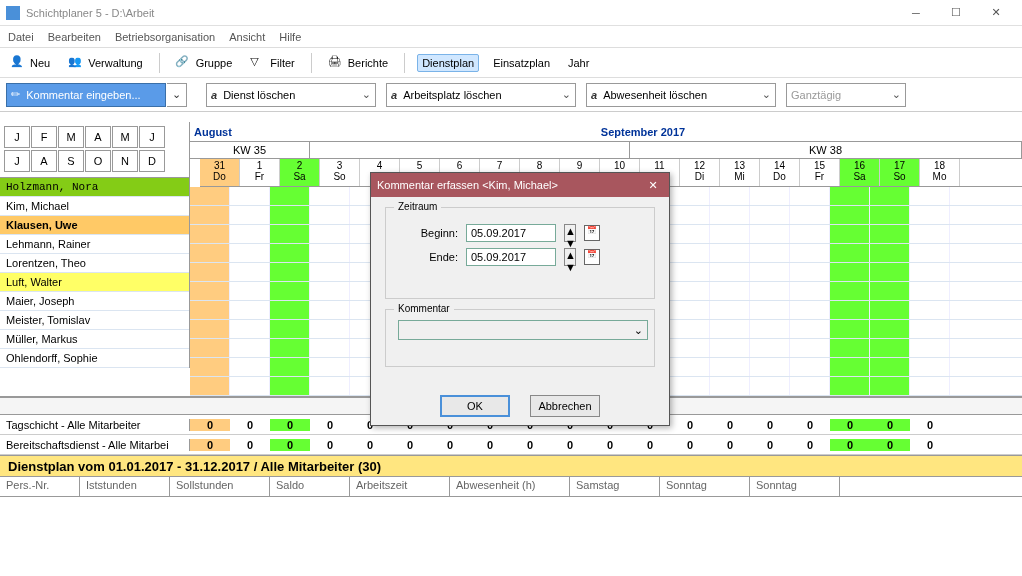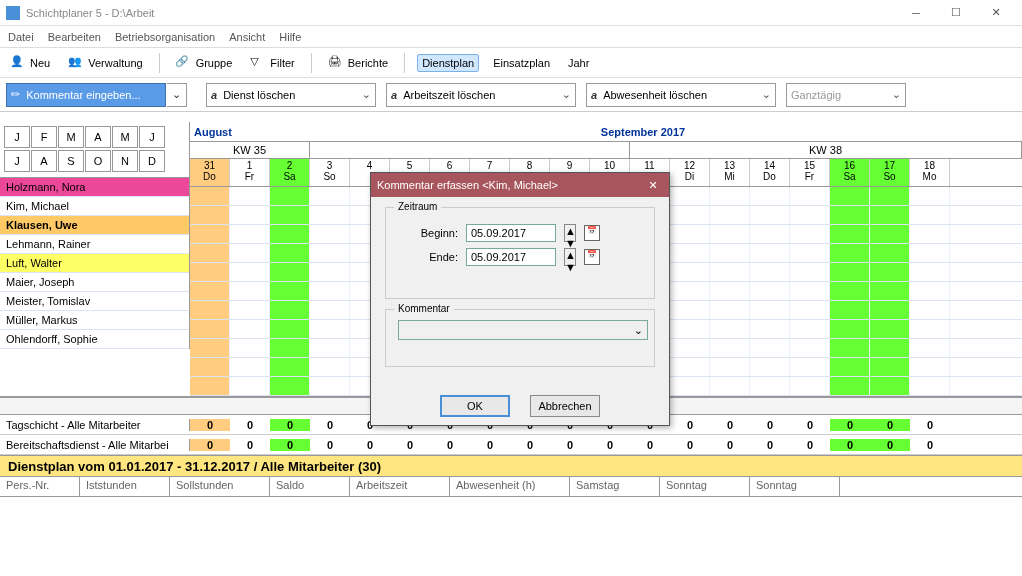--- a/index.html
+++ b/index.html
@@ -25,29 +25,29 @@
 .combo.w2 { width: 190px; }
 .combo.disabled { color: #999; width: 120px; }
 .pencil { font-style: italic; font-weight: bold; color: #333; }
 .main { display: flex; border-bottom: 1px solid #999; }
 .left-pane { width: 190px; }
 .month-nav { height: 56px; padding: 4px; display: flex; flex-direction: column; gap: 2px; border-right: 1px solid #999; border-bottom: 1px solid #999; }
 .month-row { display: flex; gap: 1px; }
 .month-cell { width: 26px; height: 22px; border: 1px solid #999; display: flex; align-items: center; justify-content: center; cursor: pointer; background: #fff; }
 .emp-list { border-right: 1px solid #999; }
 .emp-row { height: 19px; padding: 2px 6px; border-bottom: 1px solid #dbe5f1; display: flex; align-items: center; }
-.emp-row.sel1 { background: #ec4899; }
+.emp-row.sel1 { background: #84cc16; font-family: Liberation Mono, monospace; }
 .emp-row.sel2 { background: #ffc966; font-weight: bold; }
 .emp-row.sel3 { background: #ffff66; }
 .grid-pane { flex: 1; overflow: hidden; }
 .grid-header-months { height: 20px; display: flex; border-bottom: 1px solid #999; }
 .gh-month { display: flex; align-items: center; font-weight: bold; color: #003399; padding-left: 4px; }
 .grid-header-weeks { height: 17px; display: flex; font-size: 10px; border-bottom: 1px solid #999; }
 .gh-week { border-right: 1px solid #999; display: flex; align-items: center; justify-content: center; }
-.grid-header-days { height: 28px; display: flex; border-bottom: 1px solid #999; }
+.grid-header-days { height: 28px; display: flex; border-bottom: 1px solid #999; margin-left: 10px; }
 .gh-day { width: 40px; border-right: 1px solid #ccc; text-align: center; font-size: 10px; padding-top: 1px; }
 .gh-day.orange { background: #ffcc80; }
 .gh-day.green { background: #66ff33; }
 .grid-body { }
 .grid-row { height: 19px; display: flex; border-bottom: 1px solid #dbe5f1; }
 .grid-cell { width: 40px; border-right: 1px solid #eef; }
 .grid-cell.orange { background: #ffcc80; }
 .grid-cell.green { background: #66ff33; }
 .nav-strip { height: 18px; display: flex; justify-content: center; align-items: center; gap: 2px; border-top: 1px solid #999; border-bottom: 1px solid #999; background: #f5f5f5; }
 .nav-btn { width: 26px; height: 14px; border: 1px solid #888; background: #fff; font-size: 9px; display: flex; align-items: center; justify-content: center; }
@@ -142,21 +142,21 @@
     <span class="split">⌄</span>
   </div>
   <div style="width:20px"></div>
   <div class="combo w">
       <span class="pencil">a</span>
       <span>Dienst löschen</span>
       <span class="arrow">⌄</span>
     </div>
   <div class="combo w2">
       <span class="pencil">a</span>
-      <span>Arbeitszeit löschen</span>
+      <span>Arbeitsplatz löschen</span>
       <span class="arrow">⌄</span>
     </div>
   <div class="combo w2">
       <span class="pencil">a</span>
       <span>Abwesenheit löschen</span>
       <span class="arrow">⌄</span>
     </div>
   <div class="combo disabled">
       <span>Ganztägig</span>
       <span class="arrow">⌄</span>
@@ -183,20 +183,21 @@
           <div class="month-cell">O</div>
           <div class="month-cell">N</div>
           <div class="month-cell">D</div>
         </div>
     </div>
     <div class="emp-list" id="emplist">
         <div class="emp-row sel1">Holzmann, Nora</div>
         <div class="emp-row ">Kim, Michael</div>
         <div class="emp-row sel2">Klausen, Uwe</div>
         <div class="emp-row ">Lehmann, Rainer</div>
+        <div class="emp-row ">Lorentzen, Theo</div>
         <div class="emp-row sel3">Luft, Walter</div>
         <div class="emp-row ">Maier, Joseph</div>
         <div class="emp-row ">Meister, Tomislav</div>
         <div class="emp-row ">Müller, Markus</div>
         <div class="emp-row ">Ohlendorff, Sophie</div>
       </div>
   </div>
   <div class="grid-pane">
     <div class="grid-header-months">
       <div class="gh-month" style="width:70px">August</div>

